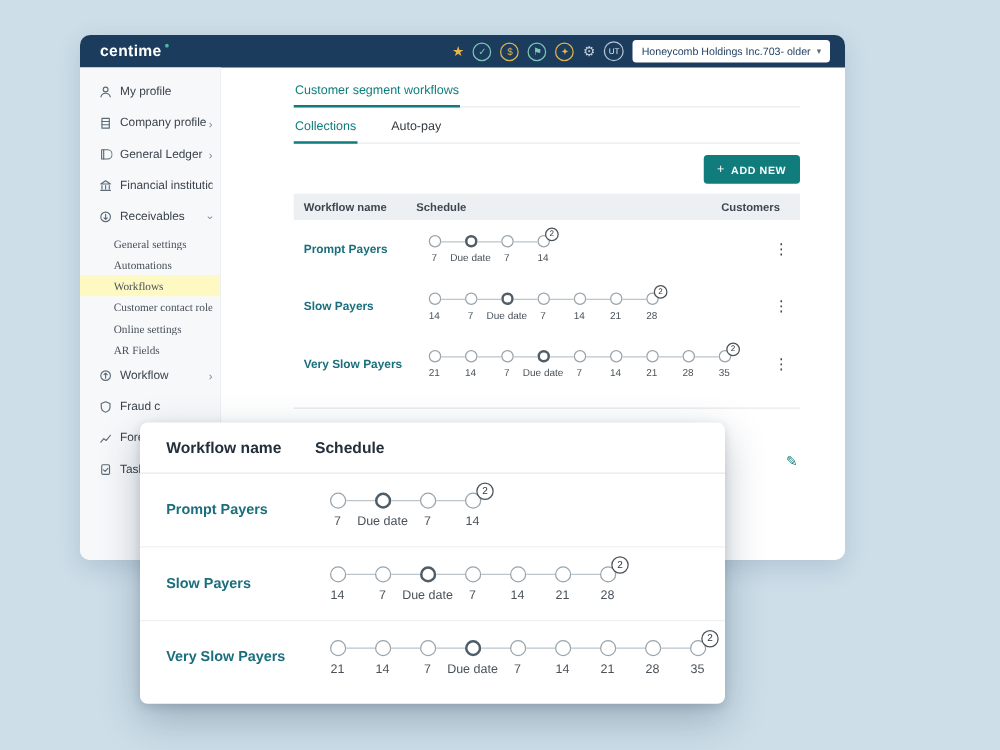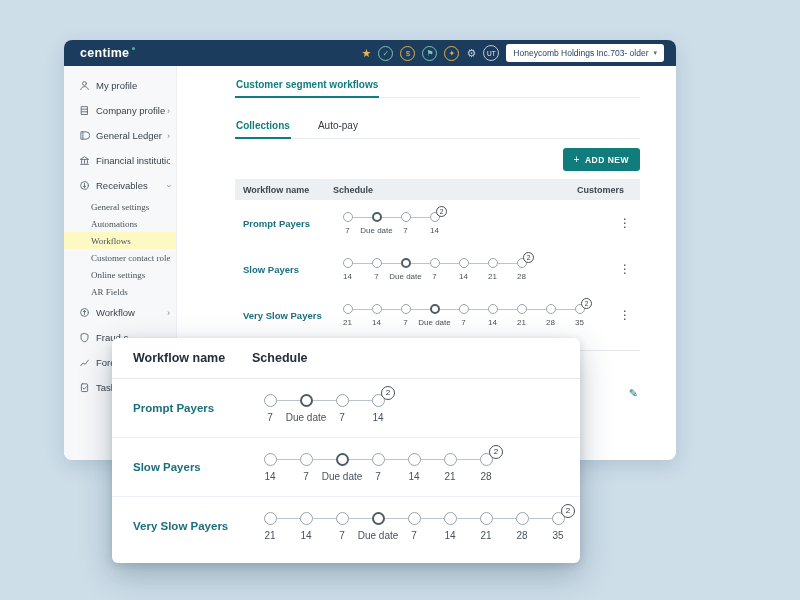--- a/index.html
+++ b/index.html
@@ -1,19 +1,19 @@
 <!DOCTYPE html>
 <html><head>
 <meta charset="utf-8">
 <style>
   html,body{margin:0;padding:0;}
   .stage{position:relative;width:800px;height:600px;background:#cddee9;overflow:hidden;
          font-family:"Liberation Sans","DejaVu Sans",sans-serif;}
   
-  .app{position:absolute;left:64px;top:40px;width:612px;height:420px;border-radius:8px;
+  .app{position:absolute;left:64px;top:28px;width:612px;height:420px;border-radius:8px;
        background:#fff;box-shadow:0 6px 20px rgba(25,55,85,.15);}
   .topbar{height:26px;background:#1c3c5e;border-radius:8px 8px 0 0;display:flex;align-items:center;
           padding:0 12px 0 16px;}
   .logo{color:#fff;font-size:12.5px;font-weight:600;letter-spacing:.3px;position:relative;}
   .logo::after{content:"";position:absolute;right:-6px;top:1px;width:3px;height:3px;border-radius:50%;background:#49b8a7;}
   .tb-right{margin-left:auto;display:flex;align-items:center;gap:7px;}
   .tb-icons{display:flex;align-items:center;gap:7px;}
   .tb-icon{width:15px;height:15px;border-radius:50%;border:1px solid currentColor;display:flex;
            align-items:center;justify-content:center;font-size:8px;cursor:pointer;box-sizing:border-box;}
   .tb-icon.bare{border:none;width:auto;height:auto;font-size:11px;}
@@ -34,22 +34,22 @@
   .side-icon svg{width:11px;height:11px;stroke:currentColor;fill:none;stroke-width:1;
                  stroke-linecap:round;stroke-linejoin:round;}
   .side-label{overflow:hidden;}
   .side-chevron{margin-left:auto;color:#7a8894;font-size:9px;}
   .side-chevron.down{transform:rotate(90deg);}
   
   .content{flex:1;padding:5px 36px 0 10px;position:relative;min-width:0;}
   .tabs{display:flex;gap:26px;border-bottom:1px solid #e8ebee;}
   .tab{font-size:10px;color:#333b43;padding:8px 1px 6px;border-bottom:2px solid transparent;
        margin-bottom:-1px;cursor:pointer;white-space:nowrap;}
-  .tab.active{color:#0f7d7d;font-weight:700;border-bottom-color:#0f7d7d;}
-  .subtabs{margin-top:14px;}
+  .tab.active{color:#0f7d7d;font-weight:400;border-bottom-color:#0f7d7d;}
+  .subtabs{margin-top:2px;}
   .add-row{display:flex;justify-content:flex-end;margin:9px 0 8px;}
   .add-btn{display:flex;align-items:center;gap:5px;background:#107c7b;color:#fff;border:none;
            border-radius:3px;font-size:8.5px;font-weight:700;letter-spacing:.5px;padding:6px 11px;
            cursor:pointer;font-family:inherit;}
   .plus{font-size:10px;font-weight:400;}
   .thead{display:flex;align-items:center;background:#edf0f2;height:21px;font-size:9px;font-weight:700;color:#3c4650;}
   .th.name{flex:0 0 98px;padding-left:8px;box-sizing:border-box;}
   .th.sched{flex:1;}
   .th.cust{padding-right:16px;}
   .wf-row{display:flex;align-items:center;}

